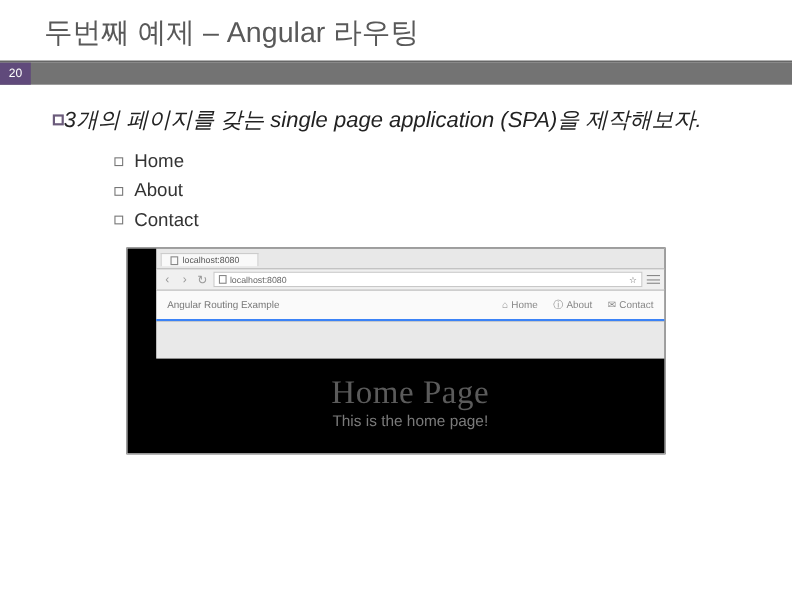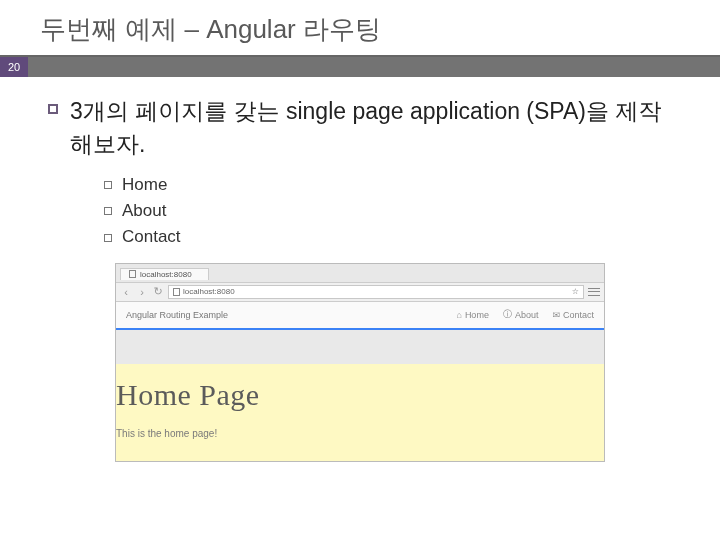--- a/index.html
+++ b/index.html
@@ -33,24 +33,24 @@
       align-items: center;
       justify-content: center;
       padding: 0 8px;
       min-width: 26px;
     }
     .content {
       padding: 18px 48px 0 48px;
     }
     .bullet-l1 {
       display: flex;
-      gap: 12px;
-      font-size: 23px;
+      font-size: 20px;
       color: #222;
       line-height: 1.45;
+      font-style: italic;
     }
     .outline-square {
       width: 10px;
       height: 10px;
       border: 2px solid #6b5b7b;
       margin-top: 9px;
       flex-shrink: 0;
     }
     .bullet-l2-group {
       margin: 10px 0 0 56px;
@@ -67,21 +67,22 @@
       width: 8px;
       height: 8px;
       border: 1px solid #777;
       flex-shrink: 0;
     }
     .screenshot {
       margin: 12px auto 0 auto;
       width: 490px;
       border: 1px solid #bbb;
       font-family: Arial, sans-serif;
-      background: #fef9c3;
+      background: #000000;
+      padding-left: 26px;
     }
     .ss-tab-bar {
       height: 18px;
       background: #e8e8e8;
       display: flex;
       align-items: center;
       padding: 0 4px;
     }
     .ss-tab {
       background: #f9f9f9;
@@ -158,33 +159,34 @@
       color: #666;
     }
     .ss-brand { font-size: 9px; color: #777; }
     .ss-navlinks { display: flex; gap: 14px; }
     .ss-navlink { display: flex; align-items: center; gap: 3px; color: #888; }
     .ss-gray-band {
       height: 34px;
       background: #e9e9e9;
     }
     .ss-main {
+      text-align: center;
       padding: 14px 0 22px 0;
     }
     .ss-h1 {
       font-family: Georgia, "Times New Roman", serif;
       font-size: 30px;
       color: #5b5b5b;
       font-weight: 400;
       letter-spacing: 0.5px;
     }
     .ss-sub {
-      font-size: 10px;
+      font-size: 14px;
       color: #7a7a7a;
-      margin-top: 16px;
+      margin-top: 0;
     }
   </style>
 </head>
 <body>
 
 <div class="slide-title">두번째 예제 – Angular 라우팅</div>
 
 <div class="page-number-bar">
   <div class="page-number-box">20</div>
 </div>

